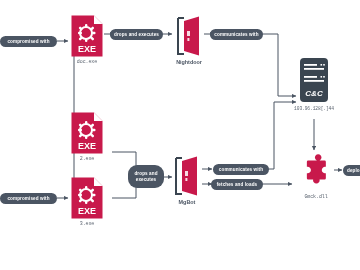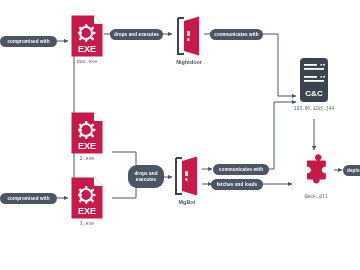--- a/index.html
+++ b/index.html
@@ -55,21 +55,21 @@
   }
 
   
   .exe{width:34px;height:44px;position:relative;}
   .exe svg{display:block;}
 
   
   .door{width:30px;height:42px;position:relative;}
 
   
-  .server{width:30px;height:42px;position:relative;}
+  .server{width:30px;height:42px;position:relative;font-style:italic;}
 
   
   .puzzle{width:38px;height:38px;position:relative;}
 </style>
 </head>
 <body>
 
 <div id="stage">
 
   <svg id="wires" viewBox="0 0 360 270">

